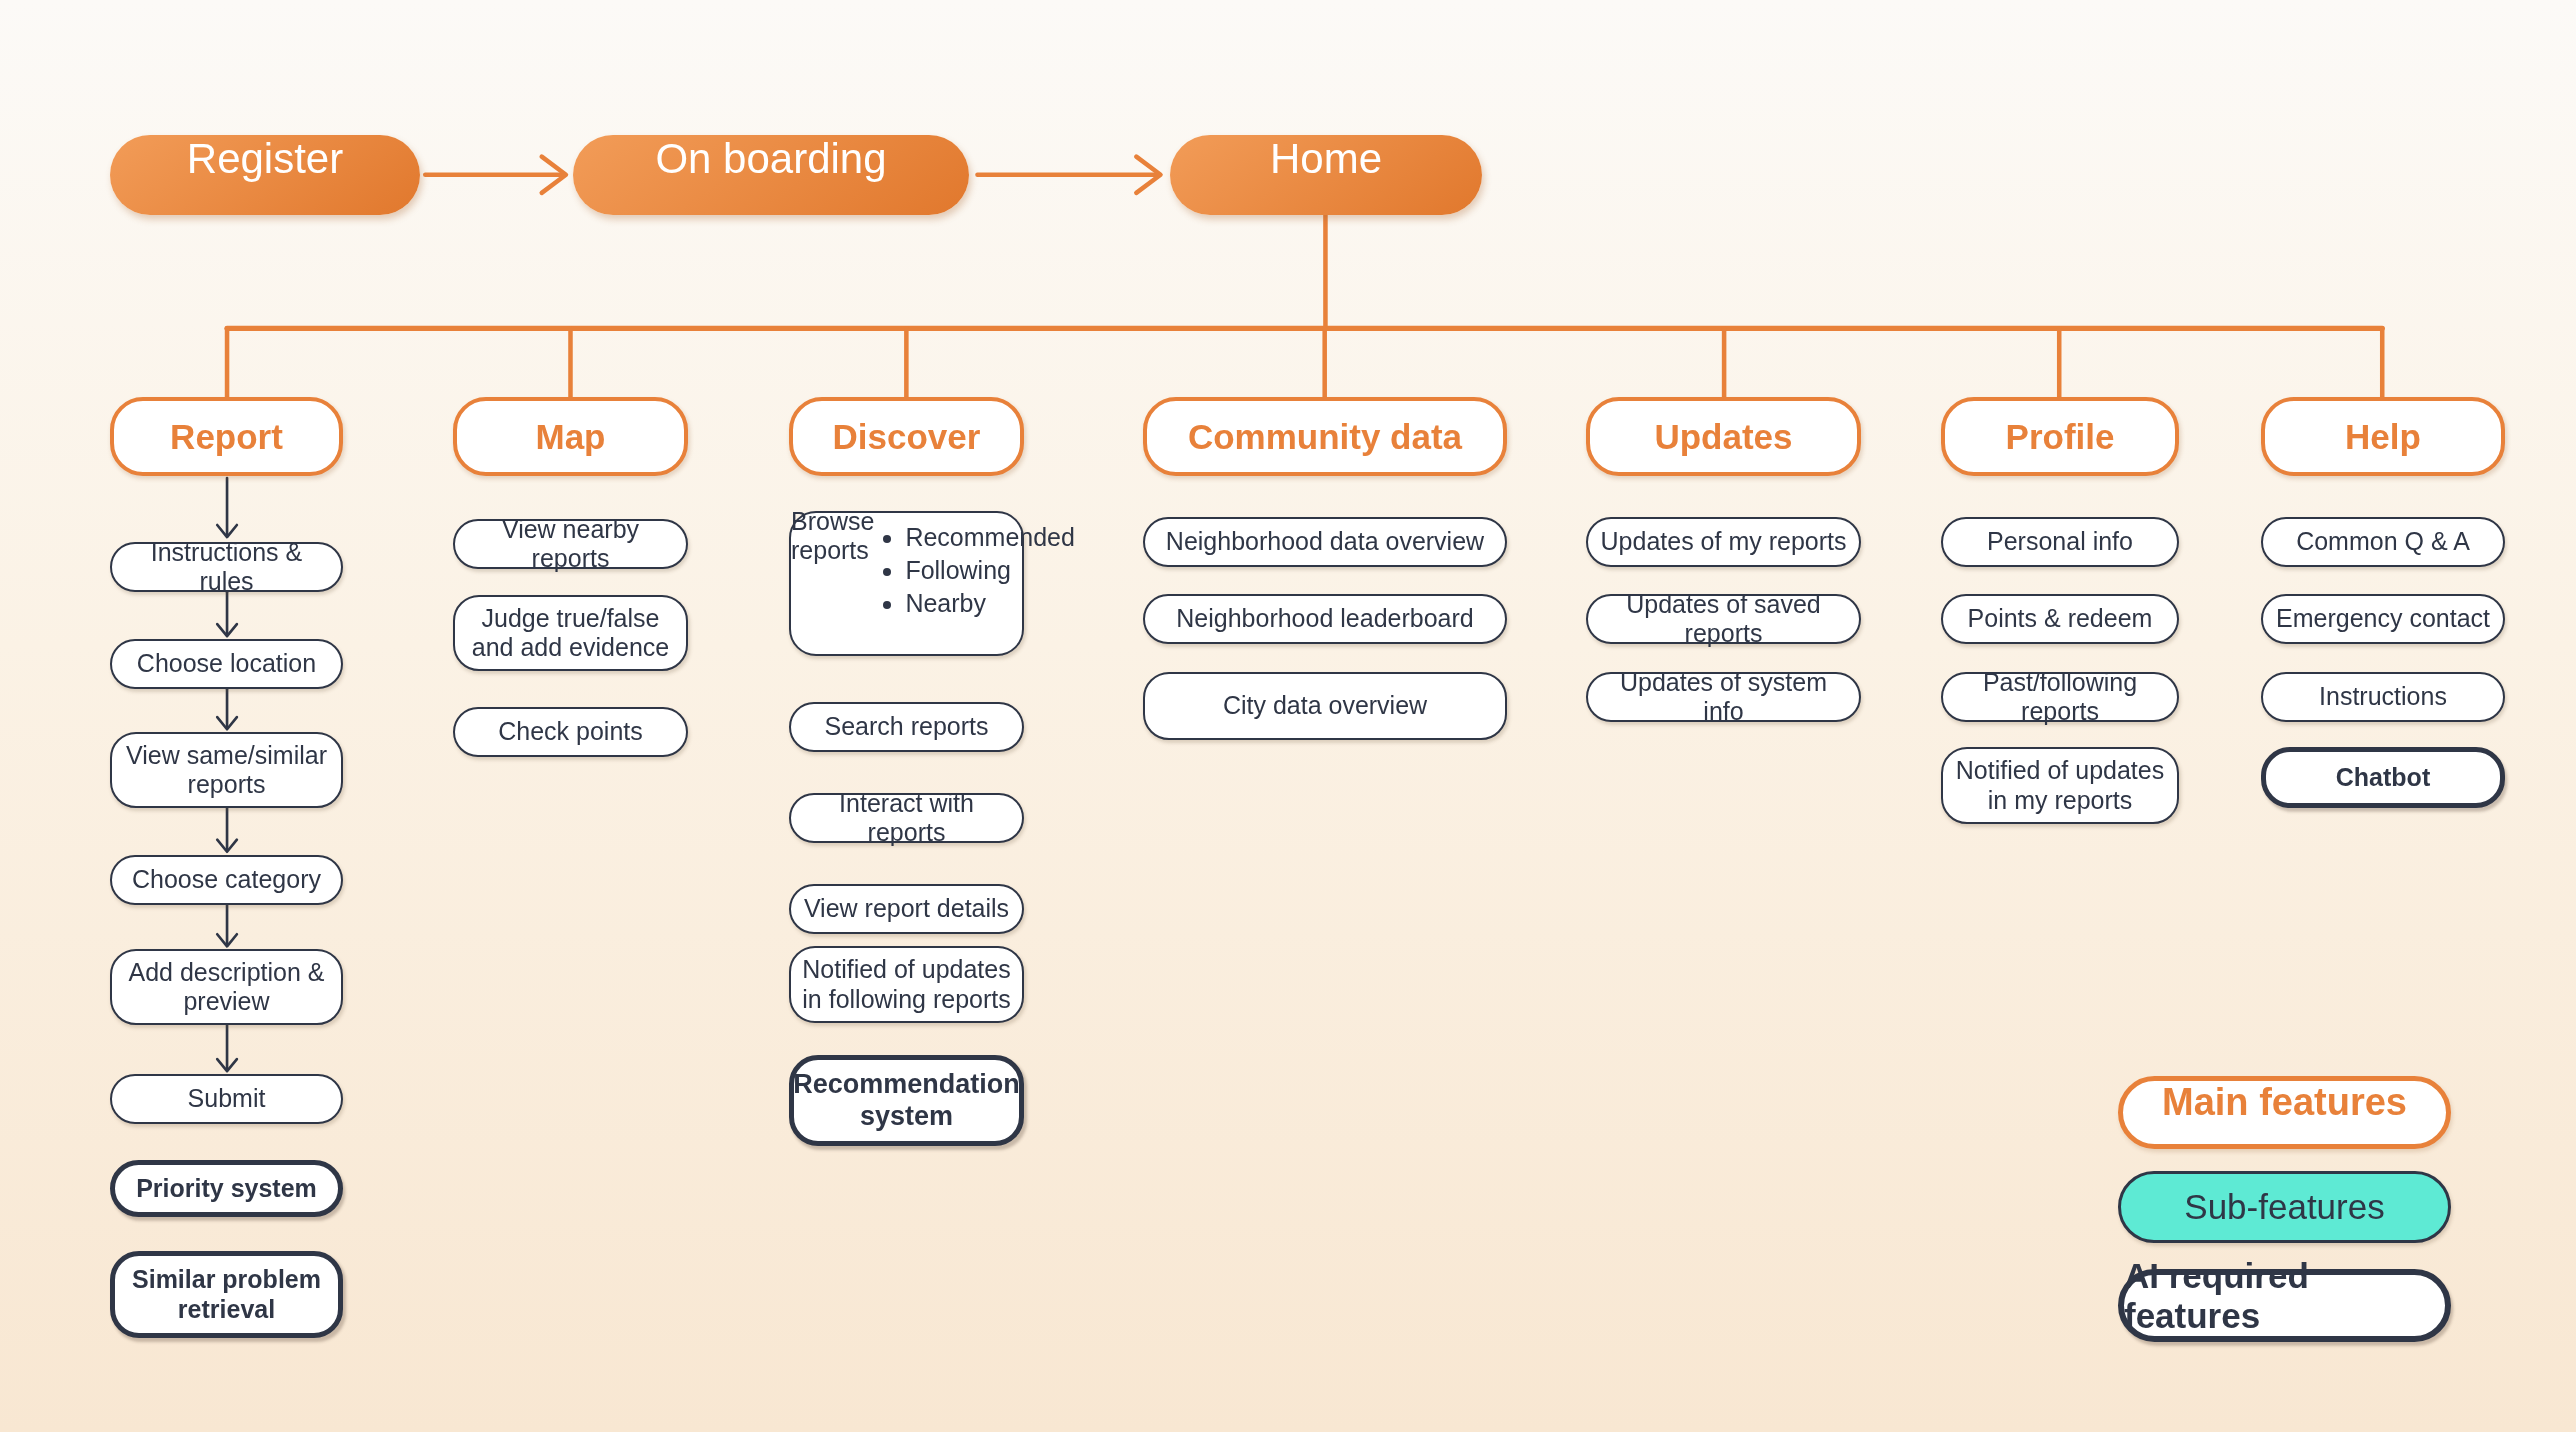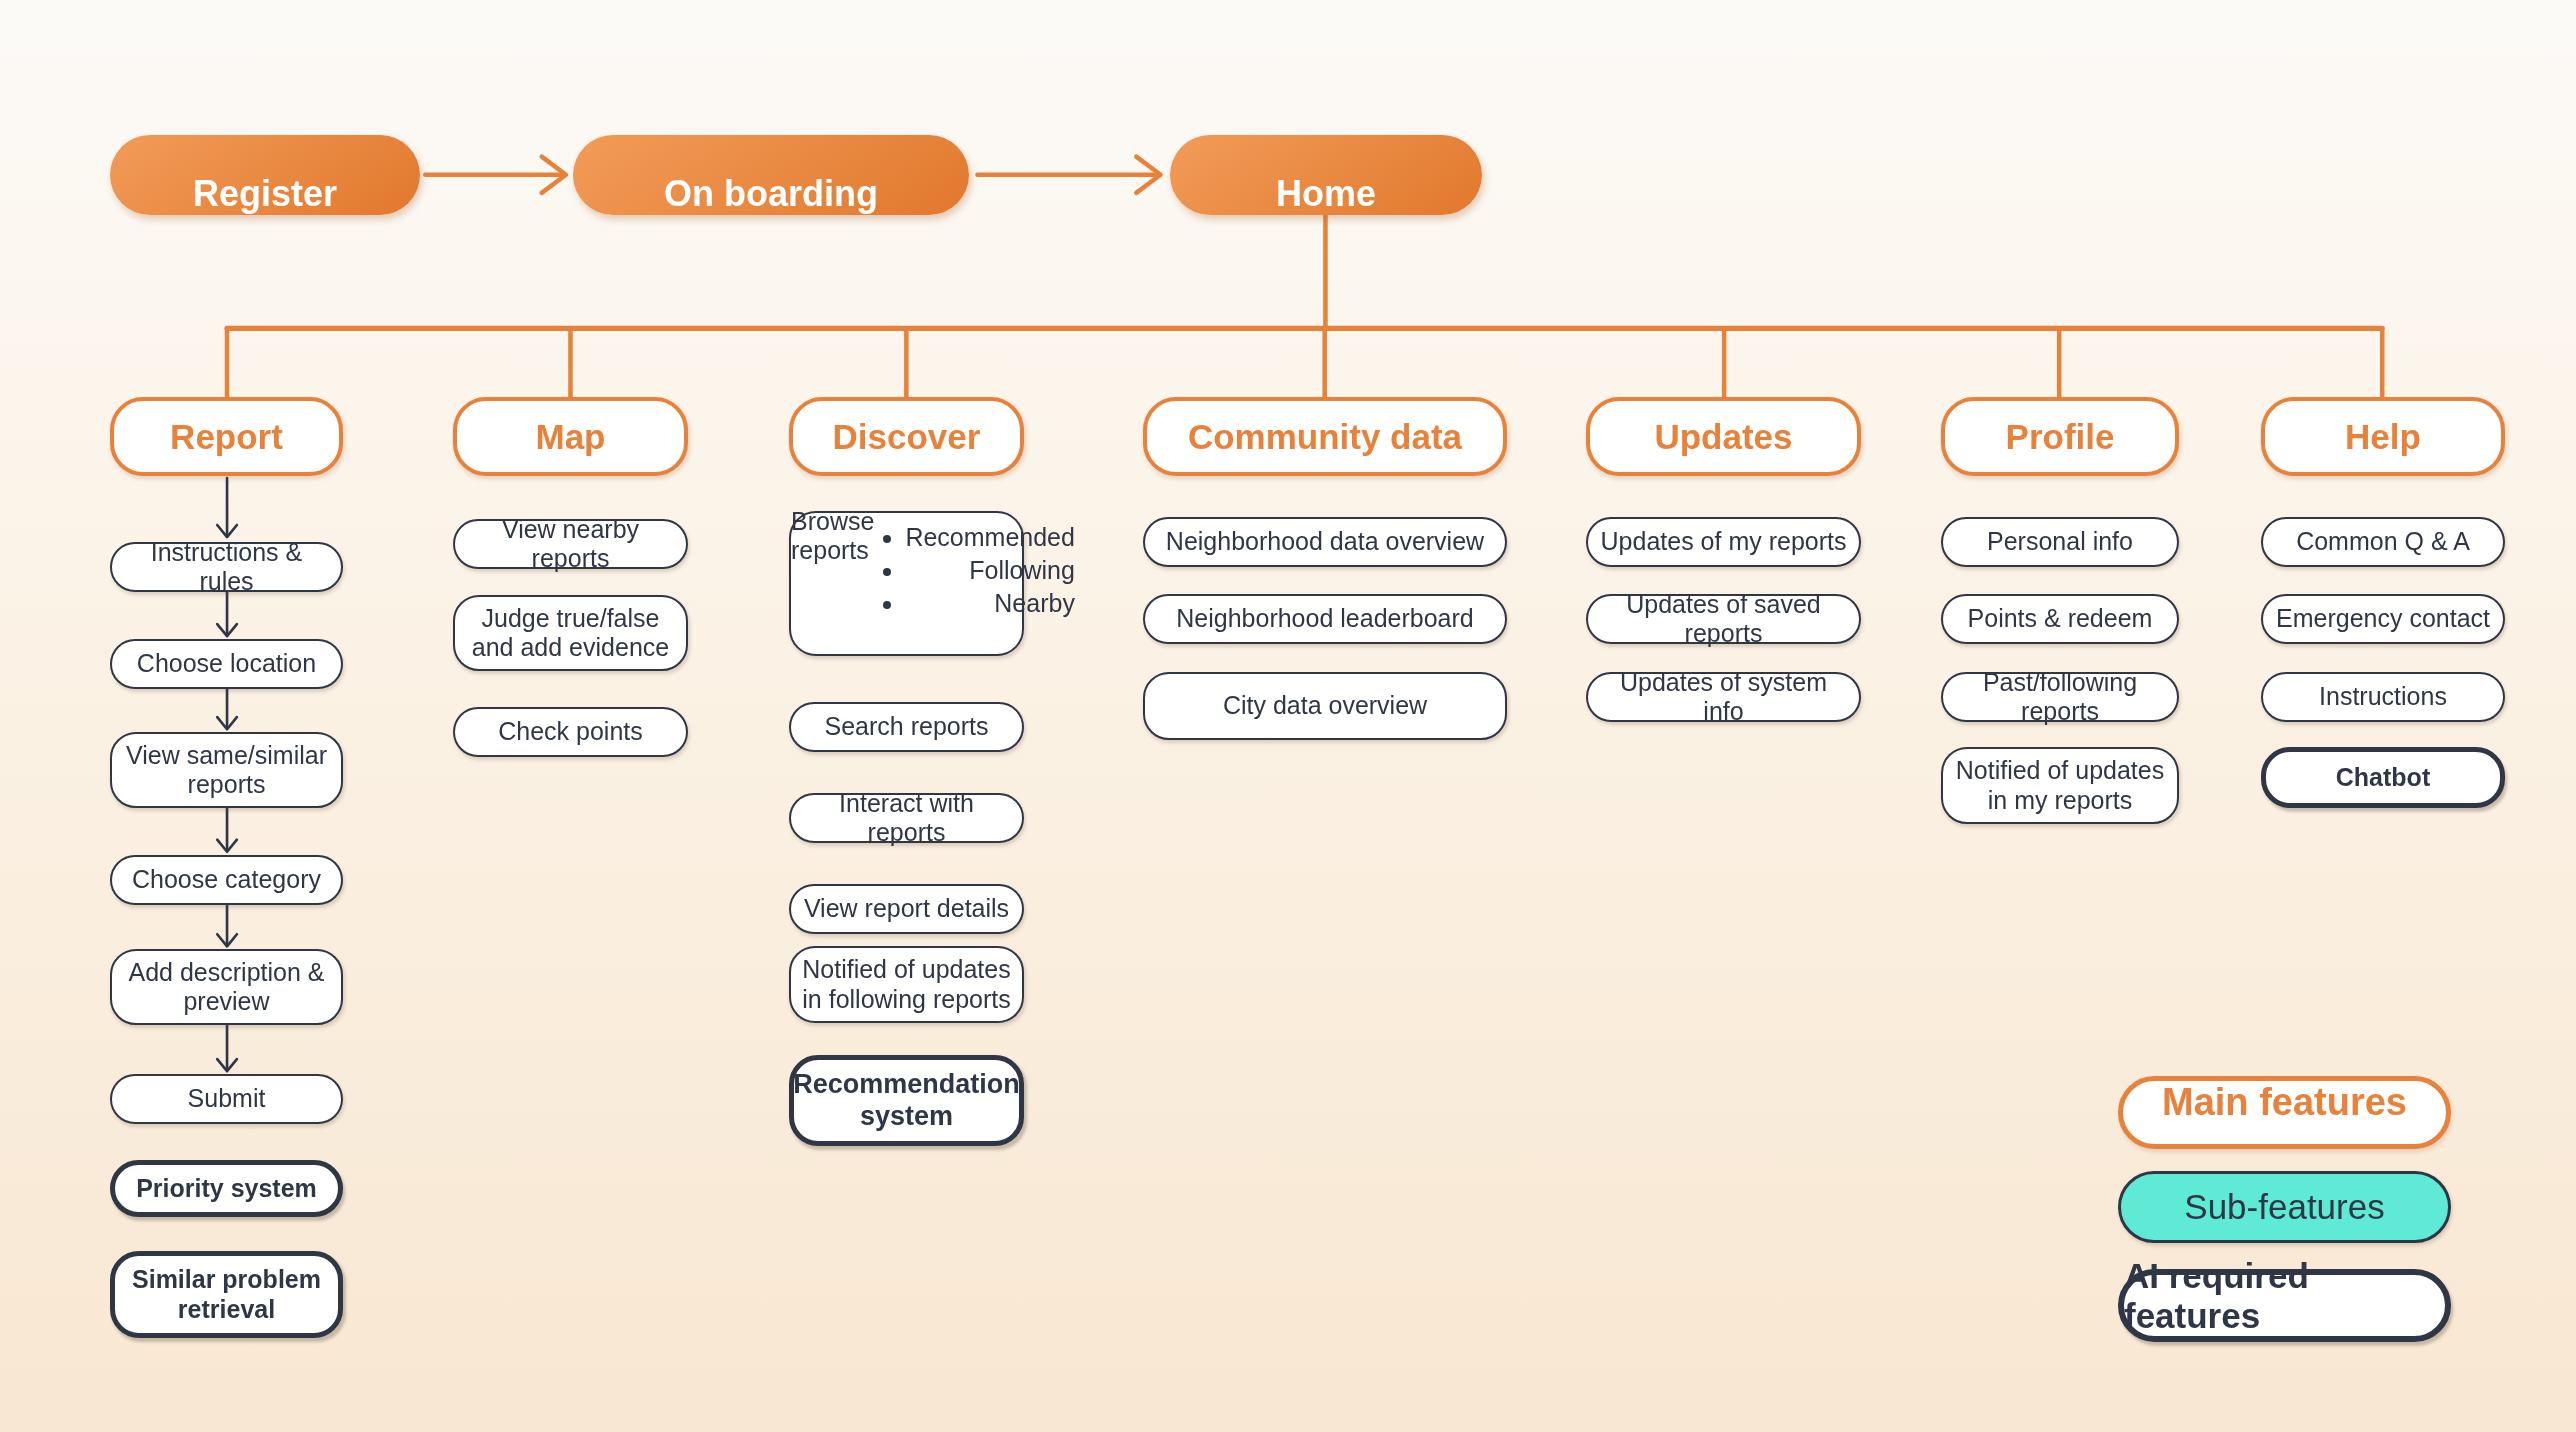--- a/index.html
+++ b/index.html
@@ -16,40 +16,40 @@
     border:2.3px solid var(--dark,#2F3646);color:var(--dark,#2F3646);
     display:flex;align-items:center;justify-content:center;text-align:center;
     font-size:25px;line-height:1.18;border-radius:26px;padding:0 10.6px;
     box-shadow:1.5px 3px 3.8px rgba(110,85,60,.22);
   }
   .node.ai{border-width:5.3px;font-weight:700;border-radius:29px;box-shadow:2.3px 3.8px 3px rgba(90,70,55,.3);}
 
   .top-pill{
     position:absolute;box-sizing:border-box;border:none;border-radius:41px;
     background:linear-gradient(145deg,var(--orange_light,#F29C58) 0%,var(--orange_deep,#E1782D) 100%);
-    color:#fff;font-weight:700;font-size:36px;
-    display:flex;align-items:flex-end;justify-content:center;
+    color:#fff;font-weight:400;font-size:42px;
+    display:flex;align-items:flex-start;justify-content:center;
     box-shadow:2.3px 4.5px 7.6px rgba(170,100,45,.30);
   }
   .main-pill{
     position:absolute;box-sizing:border-box;background:#fff;
     border:4.5px solid var(--orange,#E8813A);color:var(--orange,#E8813A);
     font-weight:700;font-size:35px;border-radius:33px;
     display:flex;align-items:center;justify-content:center;
     box-shadow:1.5px 3px 4.5px rgba(150,95,50,.22);
   }
 
   .browse-box{
     position:absolute;box-sizing:border-box;background:#fff;
     border:2.3px solid var(--dark,#2F3646);border-radius:27px;color:var(--dark,#2F3646);
     display:flex;flex-direction:row;box-shadow:1.5px 3px 3.8px rgba(110,85,60,.22);
   }
   .browse-header{height:45px;display:flex;align-items:center;justify-content:center;font-size:25px;}
   .browse-divider{border-top:2.3px solid var(--dark,#2F3646);width:100%;}
-  .browse-list{margin:7.6px 0 0 0;padding:0 0 0 31px;list-style:disc;text-align:right;font-size:25px;line-height:1.32;}
+  .browse-list{margin:7.6px 0 0 0;padding:0 0 0 31px;list-style:disc;text-align:left;font-size:25px;line-height:1.32;}
 
   .legend-main{position:absolute;box-sizing:border-box;background:#fff;border:5.3px solid var(--orange,#E8813A);
     color:var(--orange,#E8813A);font-weight:700;font-size:38px;border-radius:38px;
     display:flex;align-items:flex-start;justify-content:center;box-shadow:1.5px 3px 4.5px rgba(150,95,50,.2);}
   .legend-sub{position:absolute;box-sizing:border-box;background:#5eead4;border:3px solid var(--dark,#2F3646);
     color:var(--dark,#2F3646);font-size:35px;border-radius:38px;
     display:flex;align-items:center;justify-content:center;box-shadow:1.5px 3px 3.8px rgba(110,85,60,.22);}
   .legend-ai{position:absolute;box-sizing:border-box;background:#fff;border:6px solid var(--dark,#2F3646);
     color:var(--dark,#2F3646);font-weight:700;font-size:35px;border-radius:38px;
     display:flex;align-items:flex-end;justify-content:center;box-shadow:2.3px 3.8px 3px rgba(90,70,55,.3);}

